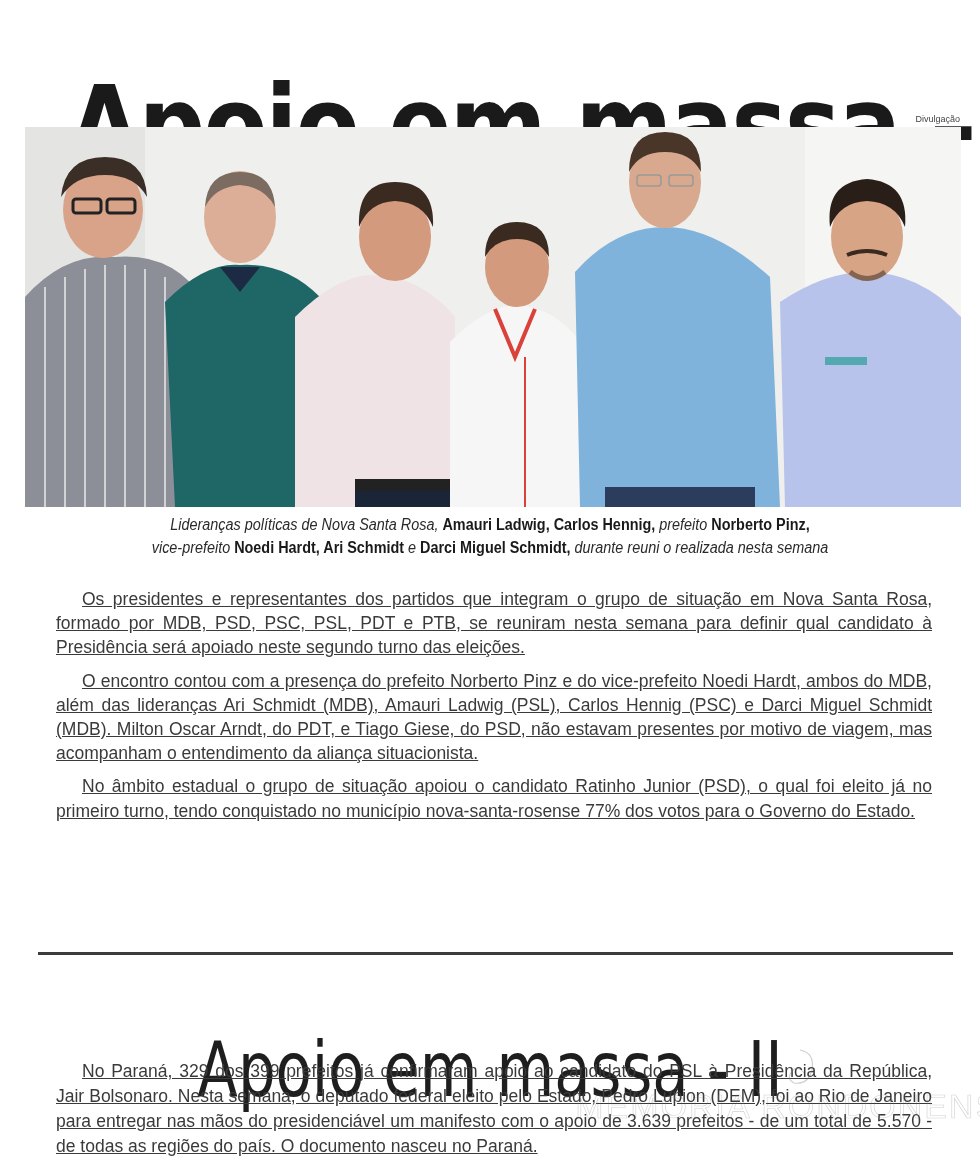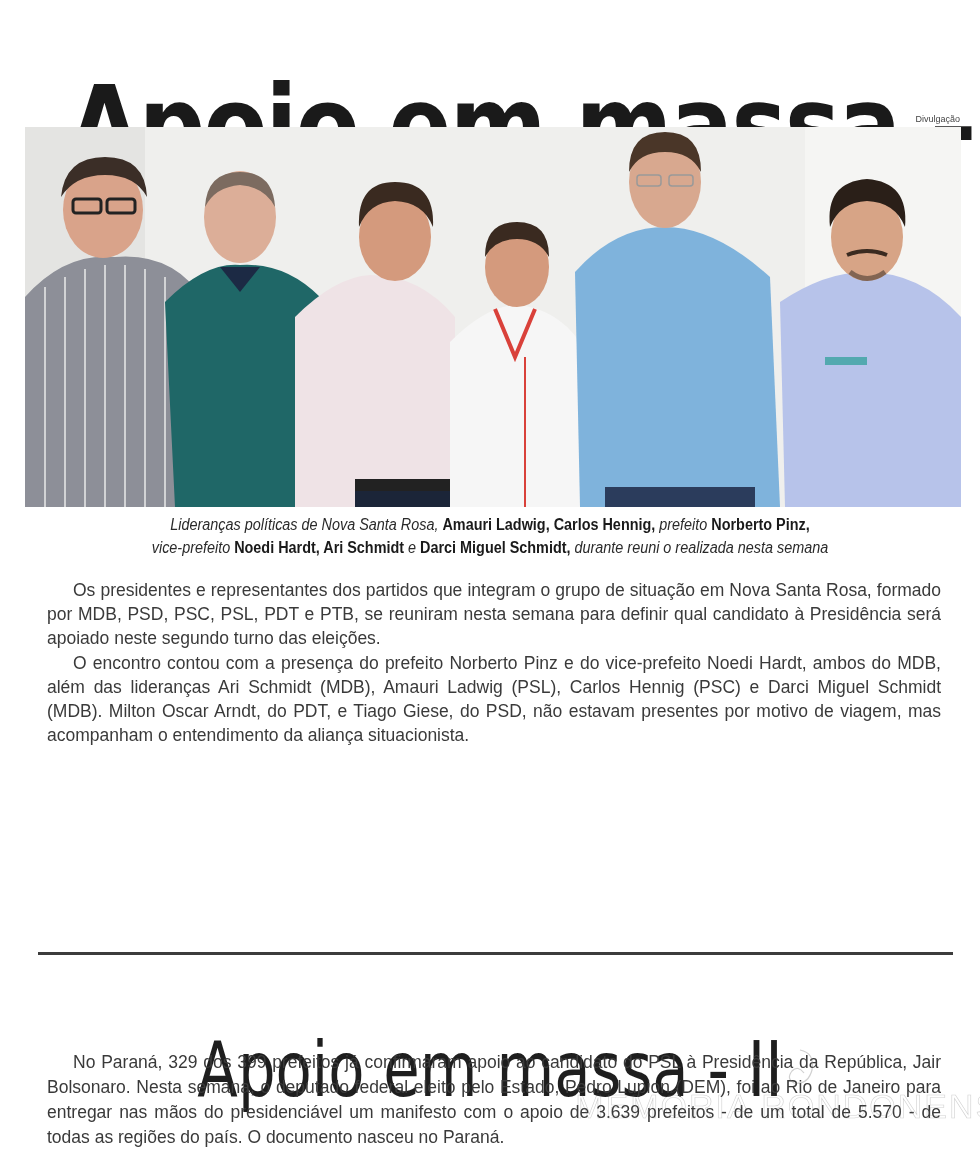--- a/index.html
+++ b/index.html
@@ -36,21 +36,21 @@
     transform: scaleX(0.9); transform-origin: 50% 0;
     white-space: nowrap;
   }
   .caption .it { font-style: italic; font-weight: normal; }
   .caption .bd { font-weight: bold; color: #1a1a1a; }
   .article-1 {
     position: absolute; left: 47px; width: 894px; top: 578px;
     font-size: 17.5px; line-height: 24.2px;
     text-align: justify;
   }
-  .article-1 p, .article-2 p { margin: 0; text-indent: 26px; }
+  .article-1 p, .article-2 p { margin: 9px; text-indent: 26px; text-decoration: underline; }
   .rule {
     position: absolute; left: 38px; width: 915px; top: 952px; height: 3px;
     background: #3c3c3c;
   }
   .headline-2 {
     position: absolute; left: 0; width: 980px; top: 962px;
     text-align: center;
     font-family: "DejaVu Sans", sans-serif;
     font-weight: normal;
     font-size: 76px; line-height: 90px;
@@ -157,20 +157,21 @@
     <span class="it">Lideranças políticas de Nova Santa Rosa, </span><span class="bd">Amauri Ladwig, Carlos Hennig,</span><span class="it"> prefeito </span><span class="bd">Norberto Pinz,</span>
   </div>
   <div>
     <span class="it">vice-prefeito </span><span class="bd">Noedi Hardt, Ari Schmidt</span><span class="it"> e </span><span class="bd">Darci Miguel Schmidt,</span><span class="it"> durante reuni  o realizada nesta semana</span>
   </div>
 </div>
 
 <div class="article-1">
   <p>Os presidentes e representantes dos partidos que integram o grupo de situação em Nova Santa Rosa, formado por MDB, PSD, PSC, PSL, PDT e PTB, se reuniram nesta semana para definir qual candidato à Presidência será apoiado neste segundo turno das eleições.</p>
   <p>O encontro contou com a presença do prefeito Norberto Pinz e do vice-prefeito Noedi Hardt, ambos do MDB, além das lideranças Ari Schmidt (MDB), Amauri Ladwig (PSL), Carlos Hennig (PSC) e Darci Miguel Schmidt (MDB). Milton Oscar Arndt, do PDT, e Tiago Giese, do PSD, não estavam presentes por motivo de viagem, mas acompanham o entendimento da aliança situacionista.</p>
+  <p>No âmbito estadual o grupo de situação apoiou o candidato Ratinho Junior (PSD), o qual foi eleito já no primeiro turno, tendo conquistado no município nova-santa-rosense 77% dos votos para o Governo do Estado.</p>
 </div>
 
 <div class="rule"></div>
 
 <h2 class="headline-2">Apoio em massa - II</h2>
 
 <div class="article-2">
   <p>No Paraná, 329 dos 399 prefeitos já confirmaram apoio ao candidato do PSL à Presidência da República, Jair Bolsonaro. Nesta semana, o deputado federal eleito pelo Estado, Pedro Lupion (DEM), foi ao Rio de Janeiro para entregar nas mãos do presidenciável um manifesto com o apoio de 3.639 prefeitos - de um total de 5.570 - de todas as regiões do país. O documento nasceu no Paraná.</p>
 </div>
 

